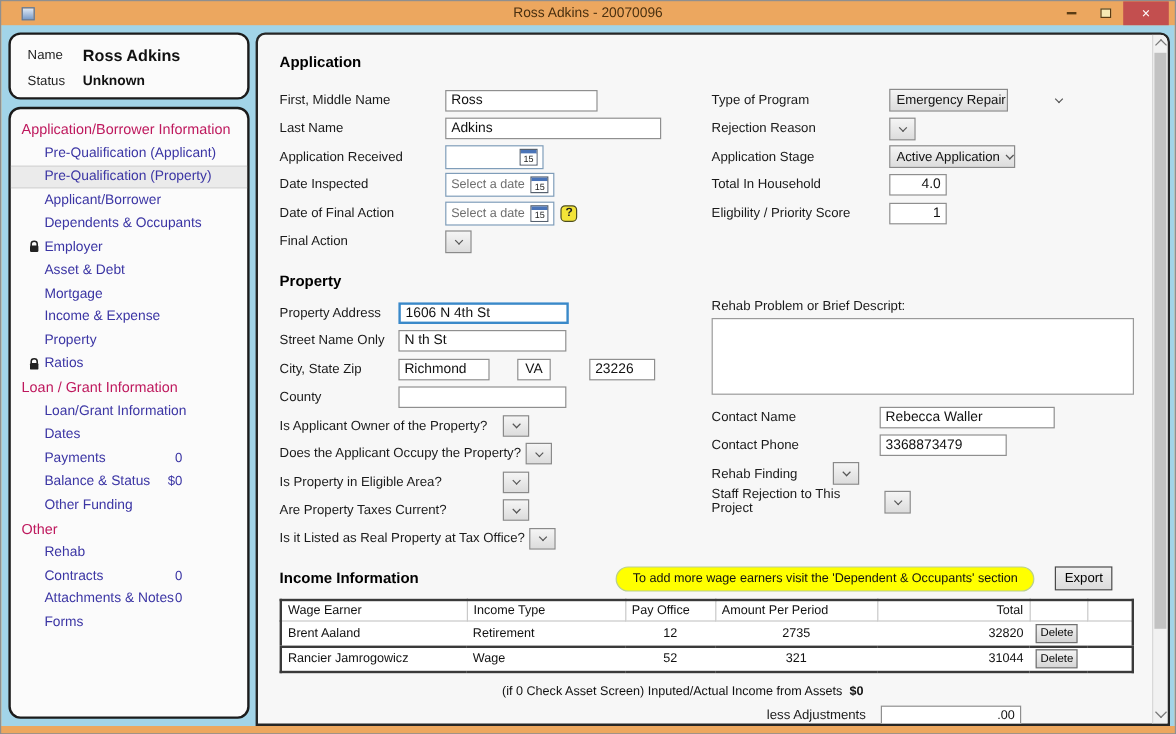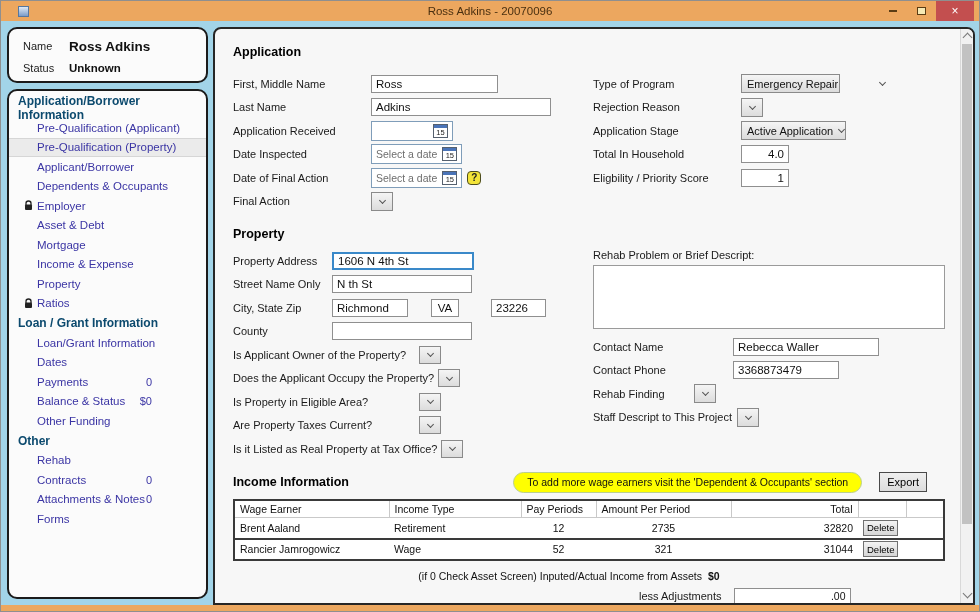--- a/index.html
+++ b/index.html
@@ -21,21 +21,21 @@
 
   
   .sidebar { width:226px; padding:6px 5px 6px 6px; display:flex; flex-direction:column; }
   .panel { background:#fbfbfb; border:2px solid #1b1b1b; border-radius:10px; }
   .profile { height:56px; padding:6px 0 0 14px; margin-bottom:6px; }
   .profile-row { display:flex; align-items:center; height:22px; }
   .profile-lbl { width:46px; font-size:11px; color:#222; }
   .profile-name { font-size:13.5px; font-weight:bold; color:#111; }
   .profile-status { font-size:11.5px; font-weight:bold; color:#111; }
   .nav { flex:1; padding-top:7px; overflow:hidden; }
-  .nav-header { font-size:12px; font-weight:bold; color:#0c4a6e; padding-left:9px; height:20px; display:flex; align-items:center; }
+  .nav-header { font-size:12px; font-weight:normal; color:#be185d; padding-left:9px; height:20px; display:flex; align-items:center; }
   .nav-item { height:19.5px; display:flex; align-items:center; padding-left:28px; padding-right:4px; font-size:11.5px; color:#3b35a4; cursor:pointer; }
   .nav-item.locked { padding-left:15px; }
   .nav-item.locked .lock { margin-right:4px; display:flex; }
   .nav-item.selected { background:#ebebeb; border-top:1px solid #d6d6d6; border-bottom:1px solid #d6d6d6; }
   .nav-count { margin-left:auto; margin-right:50px; font-size:11px; color:#3b35a4; }
 
   
   .main-wrap { flex:1; padding:6px 4px 0 0; }
   .main { background:#f7f7f7; border:2px solid #262626; border-radius:8px 8px 0 0; height:100%; position:relative; overflow:hidden; padding:16px 28px 0 18px; }
 
@@ -352,21 +352,21 @@
               <span class="lbl w140">Contact Phone</span>
               <input class="ti" style="width: 106px;" value="3368873479">
             </div>
             <div class="row">
               <span class="lbl" style="width:101px;">Rehab Finding</span>
               <div class="dd small">
                   <span class="chev"></span>
                 </div>
             </div>
             <div class="row">
-              <span class="lbl" style="width:144px;">Staff Descript to This Project</span>
+              <span class="lbl" style="width:144px;">Staff Rejection to This Project</span>
               <div class="dd small">
                   <span class="chev"></span>
                 </div>
             </div>
           </div>
         </div>
 
         <div class="income-head">
           <span class="sec-h">Income Information</span>
           <span class="notice">To add more wage earners visit the 'Dependent &amp; Occupants' section</span>
@@ -380,21 +380,21 @@
               <col style="width:75px;">
               <col style="width:135px;">
               <col style="width:127px;">
               <col style="width:48px;">
               <col>
           </colgroup>
           <thead>
             <tr>
               <td>Wage Earner</td>
               <td>Income Type</td>
-              <td>Pay Periods</td>
+              <td>Pay Office</td>
               <td>Amount Per Period</td>
               <td class="th-tot">Total</td>
               <td></td>
               <td></td>
             </tr>
           </thead>
           <tbody>
             <tr>
               <td>Brent Aaland</td>
               <td>Retirement</td>

